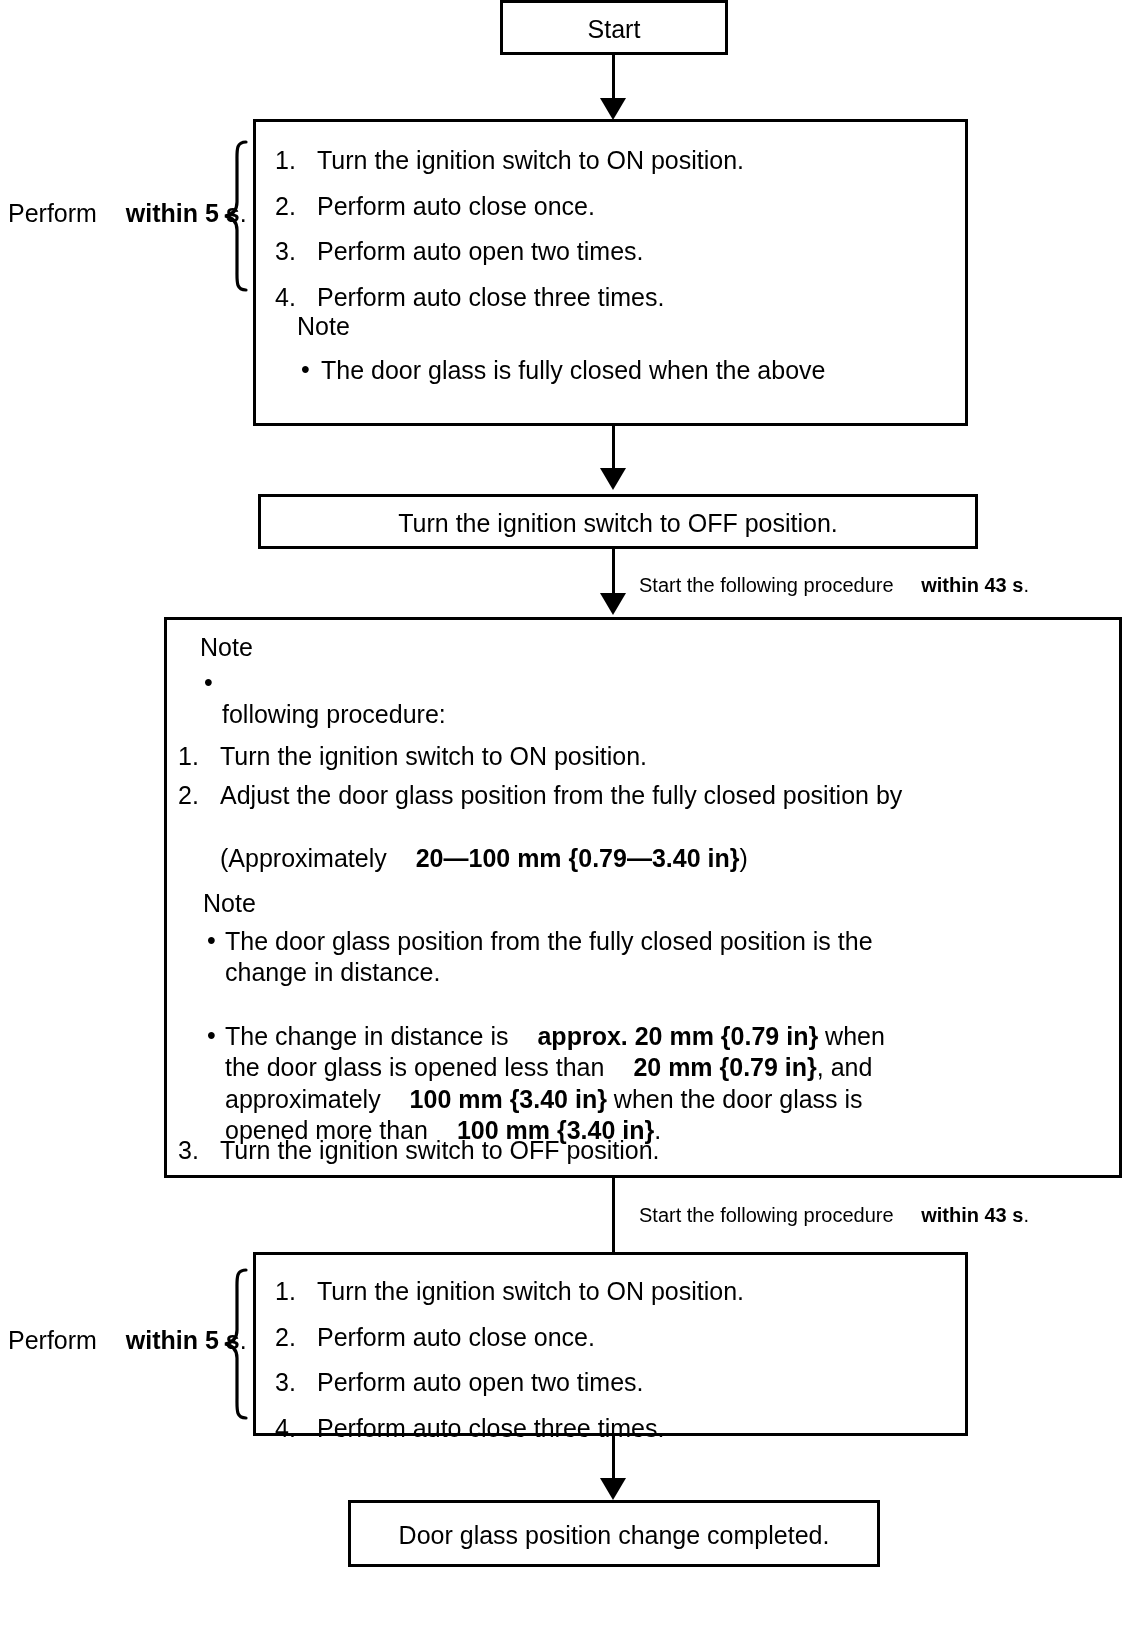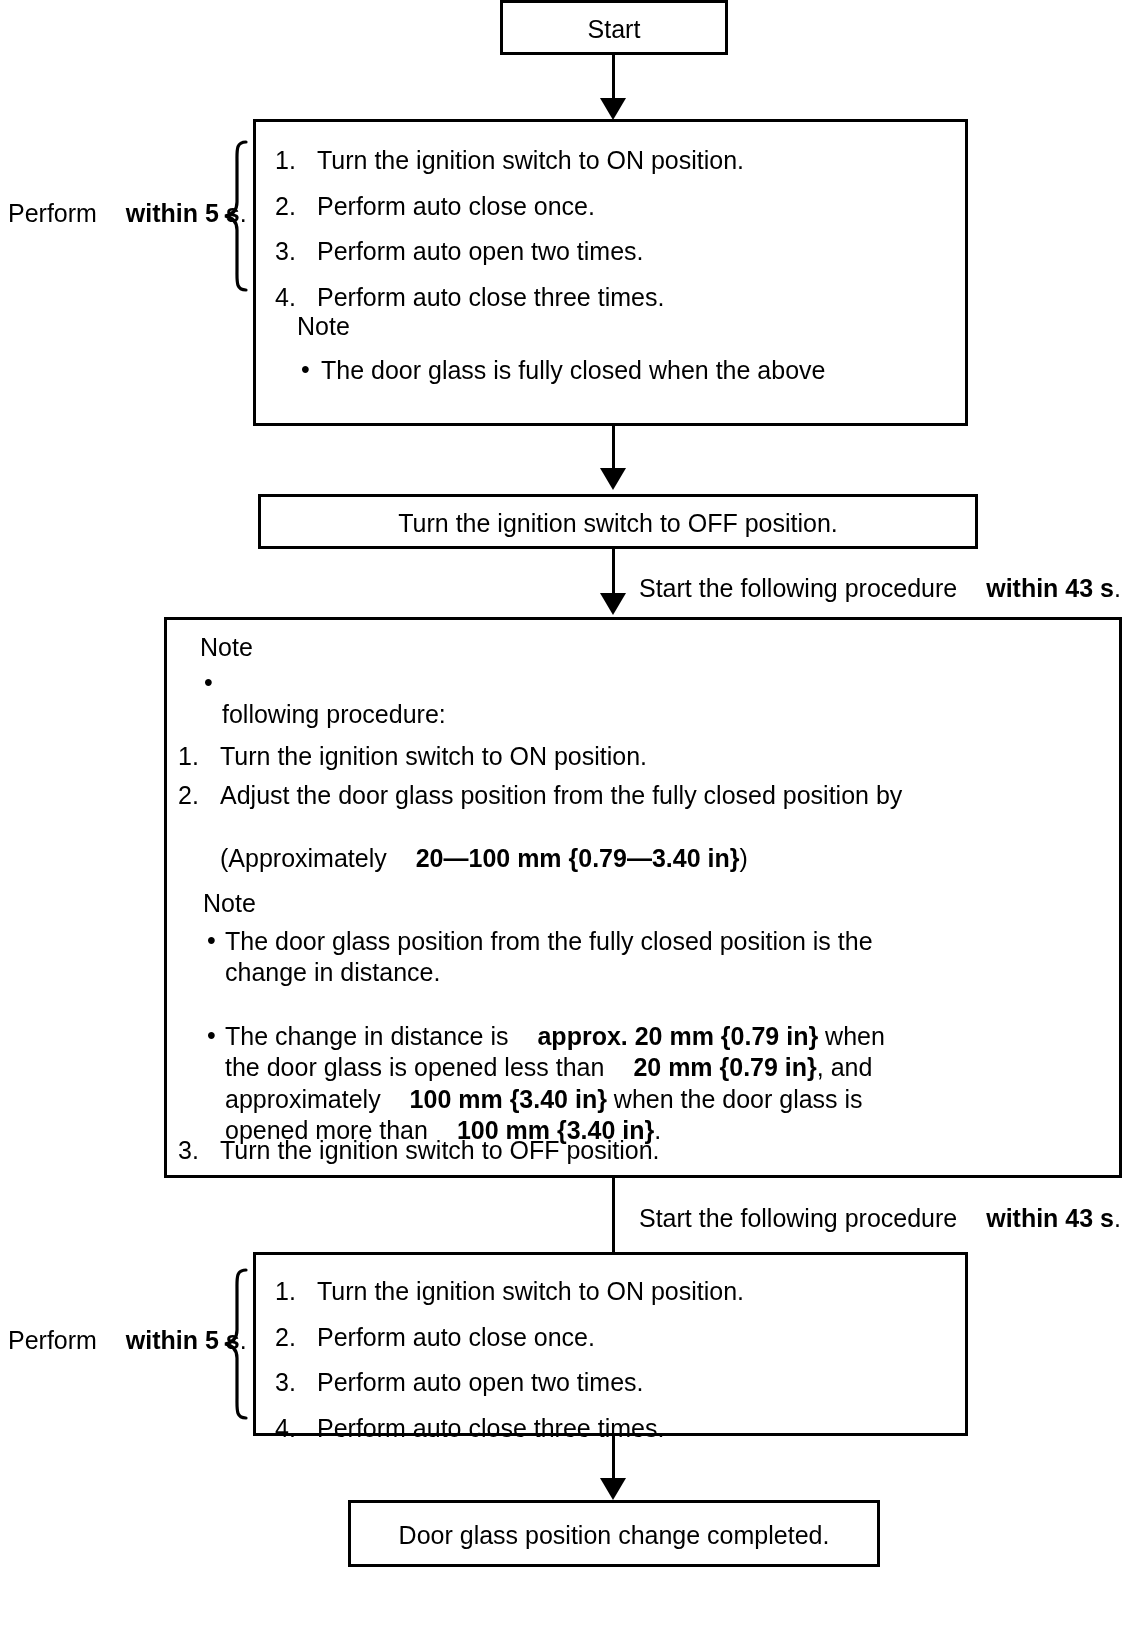--- a/index.html
+++ b/index.html
@@ -47,21 +47,21 @@
     border-top: 22px solid #000;
   }
   .side-label {
     position: absolute;
     font-size: 25px;
     line-height: 1.2;
     white-space: nowrap;
   }
   .edge-label {
     position: absolute;
-    font-size: 25px;
+    font-size: 20px;
     line-height: 1.2;
     white-space: nowrap;
   }
   .brace {
     position: absolute;
     font-size: 25px;
     line-height: 1;
   }
   .brace svg { display: block; }
 

